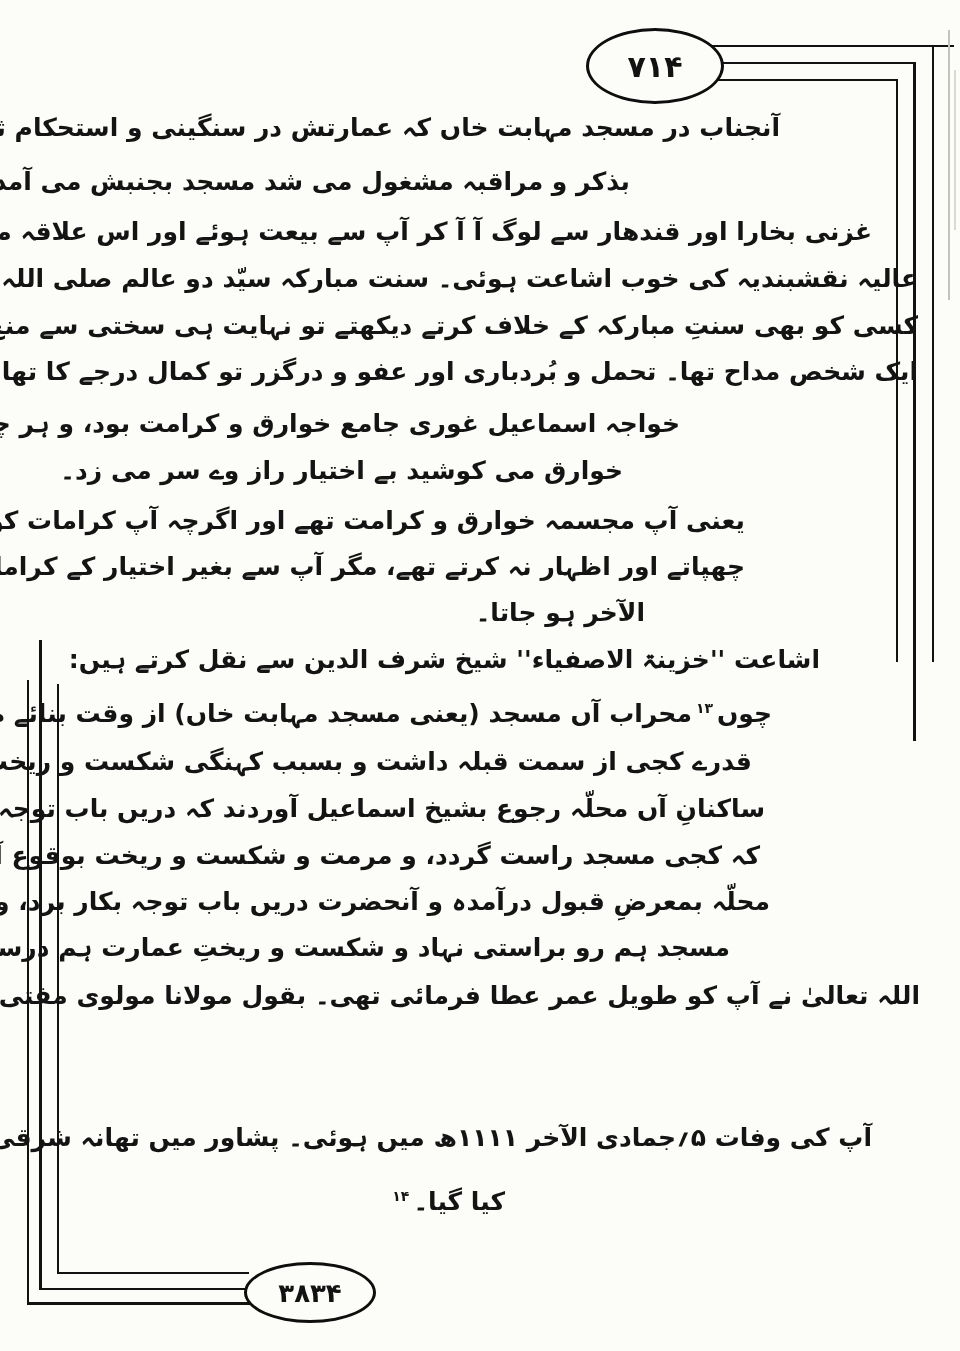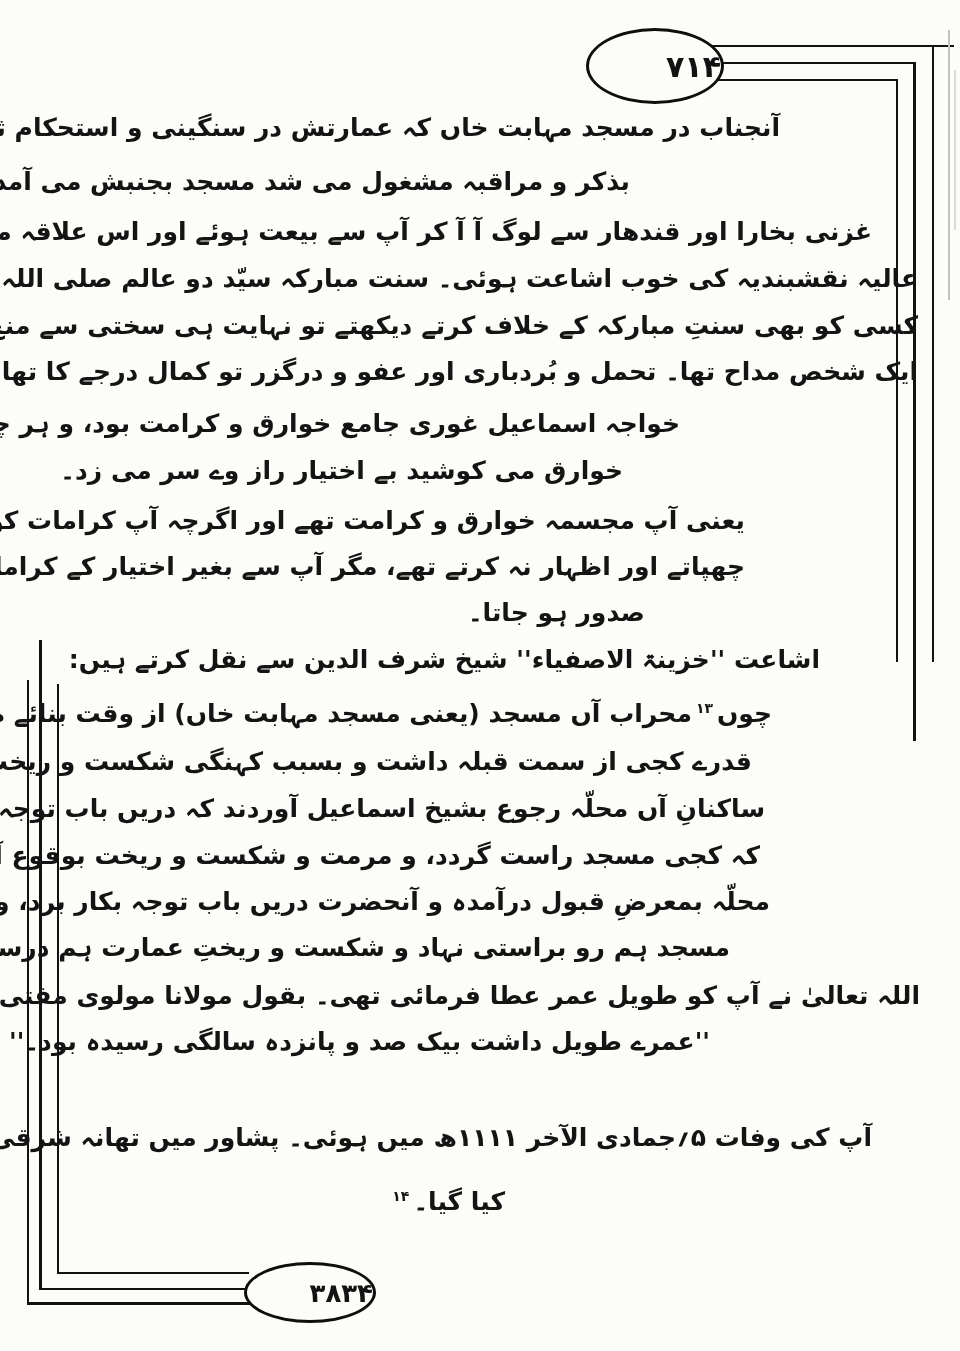--- a/index.html
+++ b/index.html
@@ -34,21 +34,21 @@
   .bv{position:absolute;background:#121212;width:2px;}
   .thick{height:3px;}
   .thickv{width:3px;}
   .edge{position:absolute;background:#c3c3bd;width:2px;}
   
   .cartouche{
     position:absolute;
     border:3px solid #0e0e0e;
     border-radius:50%;
     background:#fcfcf9;
-    display:flex;align-items:center;justify-content:flex-start;
+    display:flex;align-items:center;justify-content:center;
     font-weight:700;
     color:#121212;
     direction:rtl;
   }
   .cartouche.top{left:586px;top:28px;width:132px;height:70px;font-size:30px;}
   .cartouche.bottom{left:244px;top:1262px;width:126px;height:55px;font-size:26px;letter-spacing:2px;}
 </style>
 </head>
 <body>
 
@@ -83,34 +83,33 @@
   <div class="tline" style="right:88px;top:216px;">غزنی بخارا اور قندھار سے لوگ آ آ کر آپ سے بیعت ہوئے اور اس علاقہ میں آپ سے بھی سلسلہ</div>
   <div class="tline" style="right:42px;top:263px;">عالیہ نقشبندیہ کی خوب اشاعت ہوئی۔ سنت مبارکہ سیّد دو عالم صلی اللہ علیہ وسلم کے بہت ہی پابند تھے۔ اگر</div>
   <div class="tline" style="right:42px;top:310px;">کسی کو بھی سنتِ مبارکہ کے خلاف کرتے دیکھتے تو نہایت ہی سختی سے منع فرماتے۔ آپ کے اخلاق کا ہر</div>
   <div class="tline" style="right:42px;top:356px;">ایک شخص مداح تھا۔ تحمل و بُردباری اور عفو و درگزر تو کمال درجے کا تھا۔ صاحبِ روضۃ السلام لکھتے ہیں کہ:</div>
 
   <div class="tline" style="right:280px;top:408px;">خواجہ اسماعیل غوری جامع خوارق و کرامت بود، و ہر چند کہ وی باخفائے</div>
   <div class="tline" style="right:337px;top:455px;">خوارق می کوشید بے اختیار راز وے سر می زد۔</div>
 
   <div class="tline" style="right:215px;top:505px;">یعنی آپ مجسمہ خوارق و کرامت تھے اور اگرچہ آپ کرامات کو ہر ممکن</div>
   <div class="tline" style="right:215px;top:551px;">چھپاتے اور اظہار نہ کرتے تھے، مگر آپ سے بغیر اختیار کے کرامات کا</div>
-  <div class="tline" style="right:315px;top:597px;">صدور ہو جاتا۔</div>
+  <div class="tline" style="right:315px;top:597px;">الآخر ہو جاتا۔</div>
 
   <div class="tline" style="right:140px;top:644px;">اشاعت ''خزینۃ الاصفیاء'' شیخ شرف الدین سے نقل کرتے ہیں:</div>
 
   <div class="tline" style="right:188px;top:698px;">
     <span>چوں</span><sup class="fn-sup">۱۳</sup><span>محراب آں مسجد (یعنی مسجد مہابت خاں) از وقت بنائے مسجد</span>
   </div>
   <div class="tline" style="right:208px;top:746px;">قدرے کجی از سمت قبلہ داشت و بسبب کہنگی شکست و ریخت شدہ بود،</div>
   <div class="tline" style="right:195px;top:793px;">ساکنانِ آں محلّہ رجوع بشیخ اسماعیل آوردند کہ دریں باب توجہ بکار برند،</div>
   <div class="tline" style="right:200px;top:840px;">کہ کجی مسجد راست گردد، و مرمت و شکست و ریخت بوقوع آید، عرض اہل</div>
   <div class="tline" style="right:190px;top:886px;">محلّہ بمعرضِ قبول درآمدہ و آنحضرت دریں باب توجہ بکار برد، و شباشب کجی</div>
   <div class="tline" style="right:230px;top:932px;">مسجد ہم رو براستی نہاد و شکست و ریختِ عمارت ہم درست گردید۔</div>
 
   <div class="tline" style="right:40px;top:980px;">اللہ تعالیٰ نے آپ کو طویل عمر عطا فرمائی تھی۔ بقول مولانا مولوی مفتی غلام سرور صاحب لاہوری:</div>
-  <div class="tline" style="right:250px;top:1026px;">''عمرے طویل داشت بیک صد و پانزدہ سالگی رسیدہ بود۔''</div>
   <div class="tline" style="right:88px;top:1122px;">آپ کی وفات ۵؍جمادی الآخر ۱۱۱۱ھ میں ہوئی۔ پشاور میں تھانہ شرقی کے سامنے متصل کچہری دفن</div>
 
   <div class="tline" style="right:455px;top:1170px;margin-top:16px;">
     <span>کیا گیا۔</span><sup class="fn-sup">۱۴</sup>
   </div>
 
 </div>
 
 </body></html>

